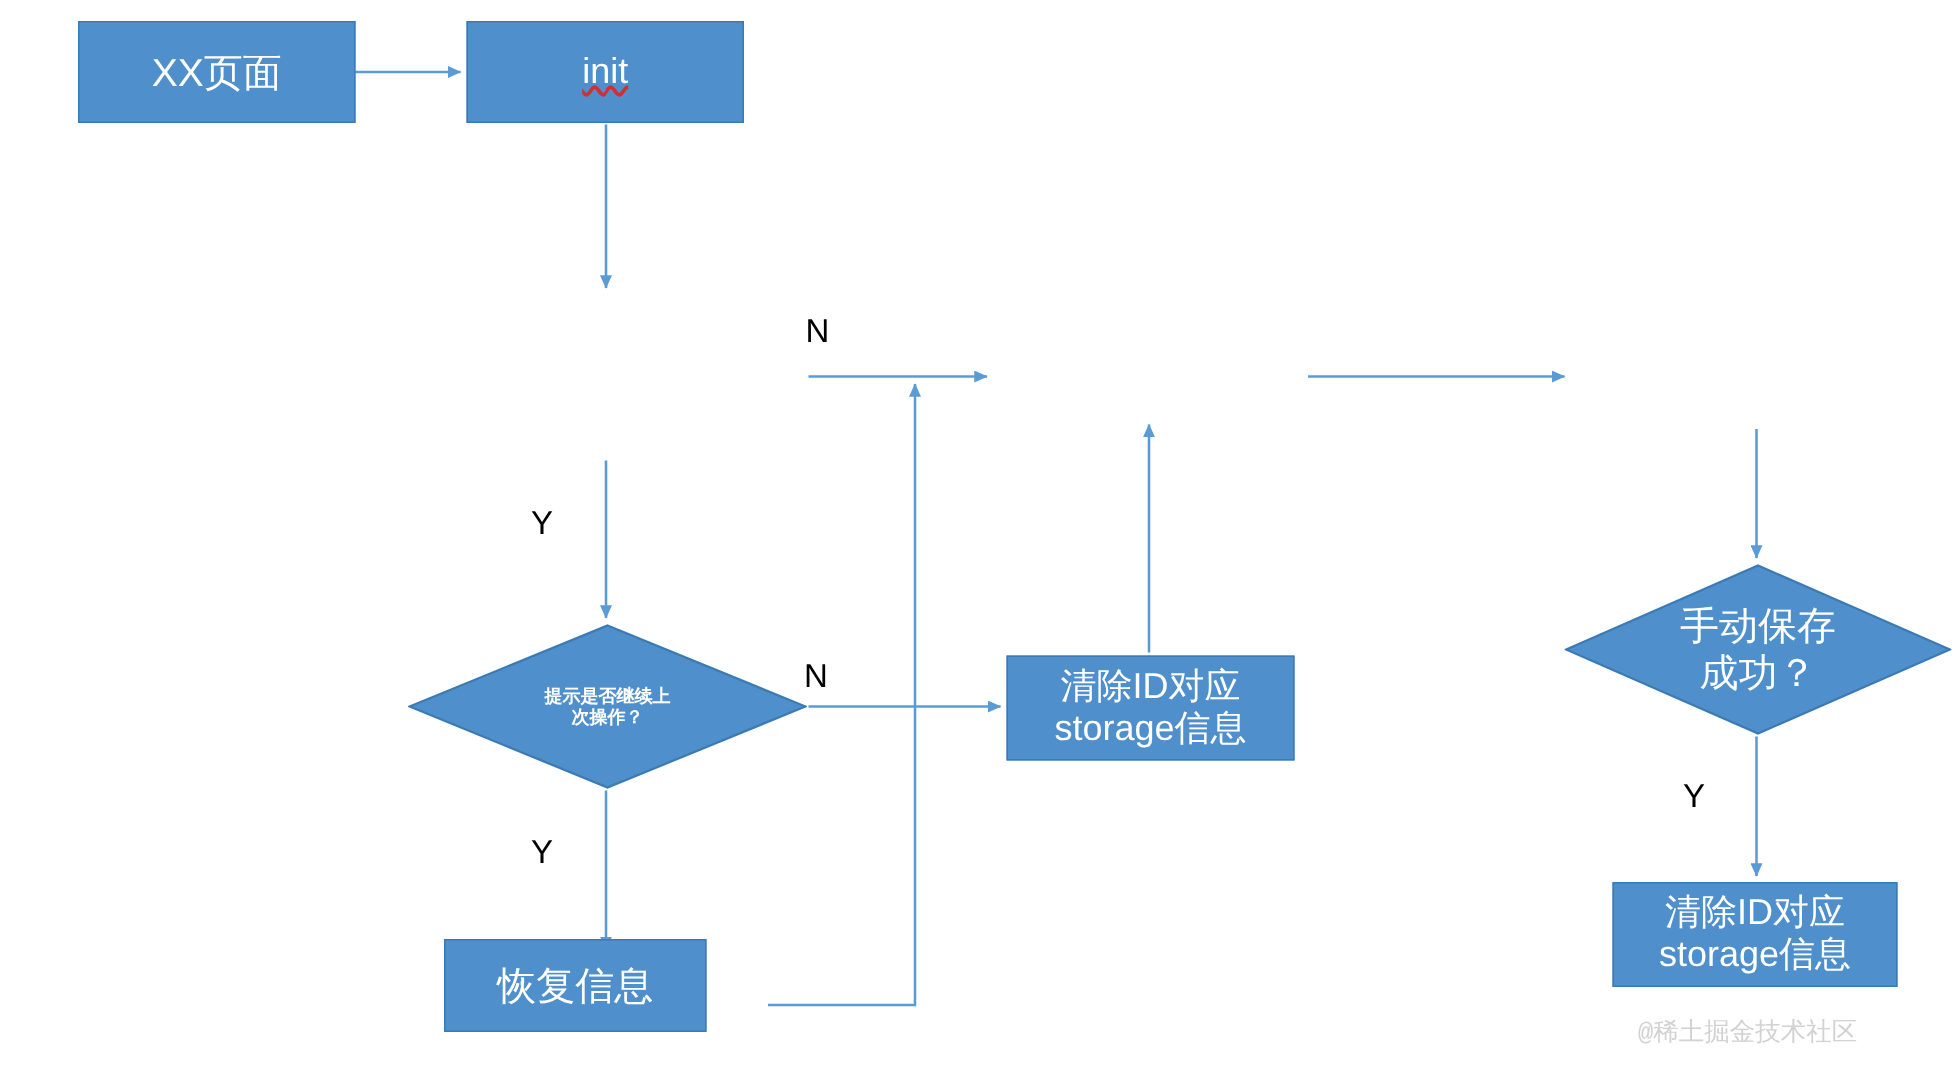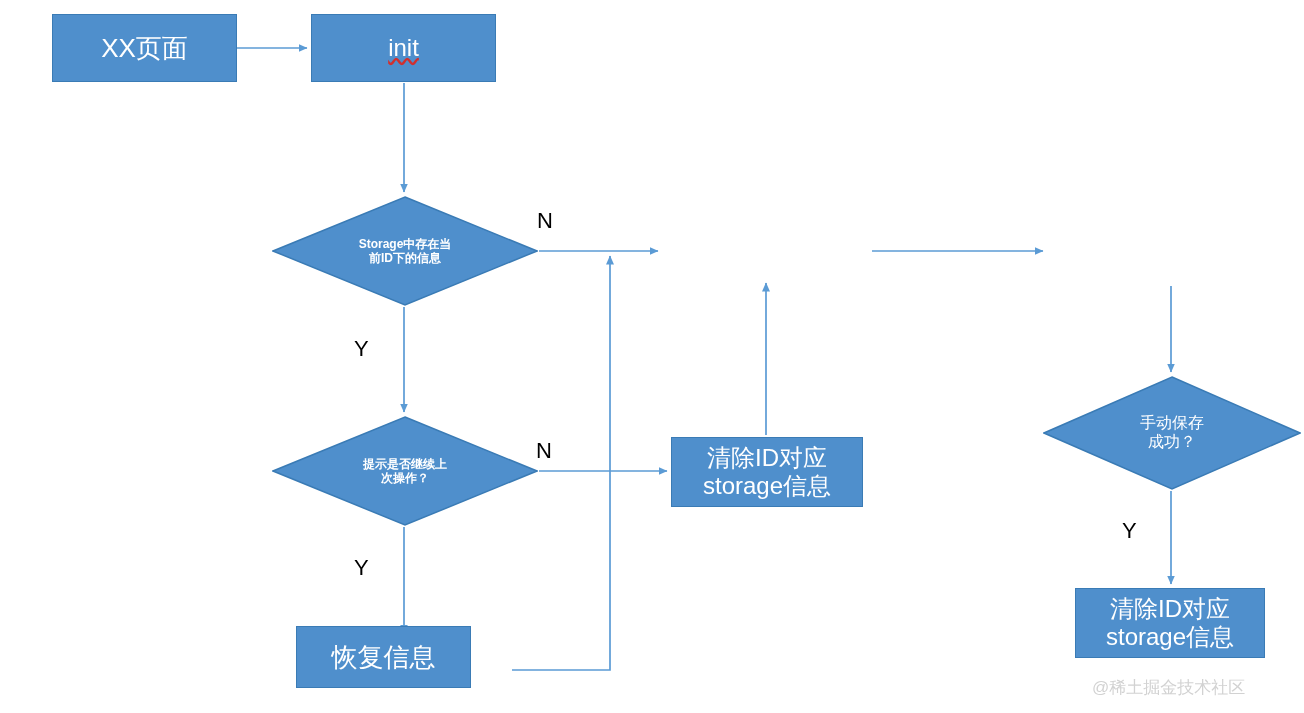--- a/index.html
+++ b/index.html
@@ -65,35 +65,35 @@
     font-family: "Liberation Sans", "DejaVu Sans", sans-serif;
     z-index: 4;
     line-height: 1;
   }
   .watermark {
     position: absolute;
     color: #d2d2d2;
     font-size: 17px;
     z-index: 5;
     white-space: nowrap;
-    font-family: Liberation Sans, sans-serif;
+    font-family: Liberation Mono, monospace;
   }
   .spell {
     text-decoration: underline wavy #d0302f;
     text-underline-offset: 2px;
   }
   
   #n-page     { left: 4px;    top: 14px;  width: 185px; height: 68px;  font-size: 26px; margin-left: 48px; }
   #n-init     { left: 311px;  top: 14px;  width: 185px; height: 68px;  font-size: 24px; }
   #n-d1       { left: 272px;  top: 196px; width: 266px; height: 110px; font-size: 12px; font-weight: bold; }
   #n-normal   { left: 662px;  top: 210px; width: 208px; height: 68px;  font-size: 26px; }
   #n-timer    { left: 1047px; top: 209px; width: 250px; height: 76px;  font-size: 26px; }
   #n-d2       { left: 272px;  top: 416px; width: 266px; height: 110px; font-size: 12px; font-weight: bold; }
   #n-clear1   { left: 671px;  top: 437px; width: 192px; height: 70px;  font-size: 24px; }
-  #n-d3       { left: 1043px; top: 376px; width: 258px; height: 114px; font-size: 16px; }
+  #n-d3       { left: 1043px; top: 376px; width: 258px; height: 114px; font-size: 26px; }
   #n-restore  { left: 296px;  top: 626px; width: 175px; height: 62px;  font-size: 26px; }
   #n-clear2   { left: 1075px; top: 588px; width: 190px; height: 70px;  font-size: 24px; }
   #lbl-n1 { left: 537px;  top: 210px; }
   #lbl-y1 { left: 354px;  top: 338px; }
   #lbl-n2 { left: 536px;  top: 440px; }
   #lbl-y2 { left: 354px;  top: 557px; }
   #lbl-y3 { left: 1122px; top: 520px; }
   #wm     { left: 1092px; top: 676px; }
 </style>
 </head>
@@ -134,27 +134,20 @@
   </svg>
 
   <div class="node box" id="n-page">
     <span class="box-label">XX页面</span>
   </div>
 
   <div class="node box" id="n-init">
     <span class="box-label spell">init</span>
   </div>
 
-  <div class="node diamond" id="n-d1">
-    <svg class="dia-shape" viewBox="0 0 266 110" preserveAspectRatio="none" xmlns="http://www.w3.org/2000/svg">
-      <polygon points="133,1 265,55 133,109 1,55" fill="#4f8fcc" stroke="#3a7bb5" stroke-width="1.5"></polygon>
-    </svg>
-    <span class="box-label">Storage中存在当
-前ID下的信息</span>
-  </div>
 
 
 
   <div class="node diamond" id="n-d2">
     <svg class="dia-shape" viewBox="0 0 266 110" preserveAspectRatio="none" xmlns="http://www.w3.org/2000/svg">
       <polygon points="133,1 265,55 133,109 1,55" fill="#4f8fcc" stroke="#3a7bb5" stroke-width="1.5"></polygon>
     </svg>
     <span class="box-label">提示是否继续上
 次操作？</span>
   </div>

